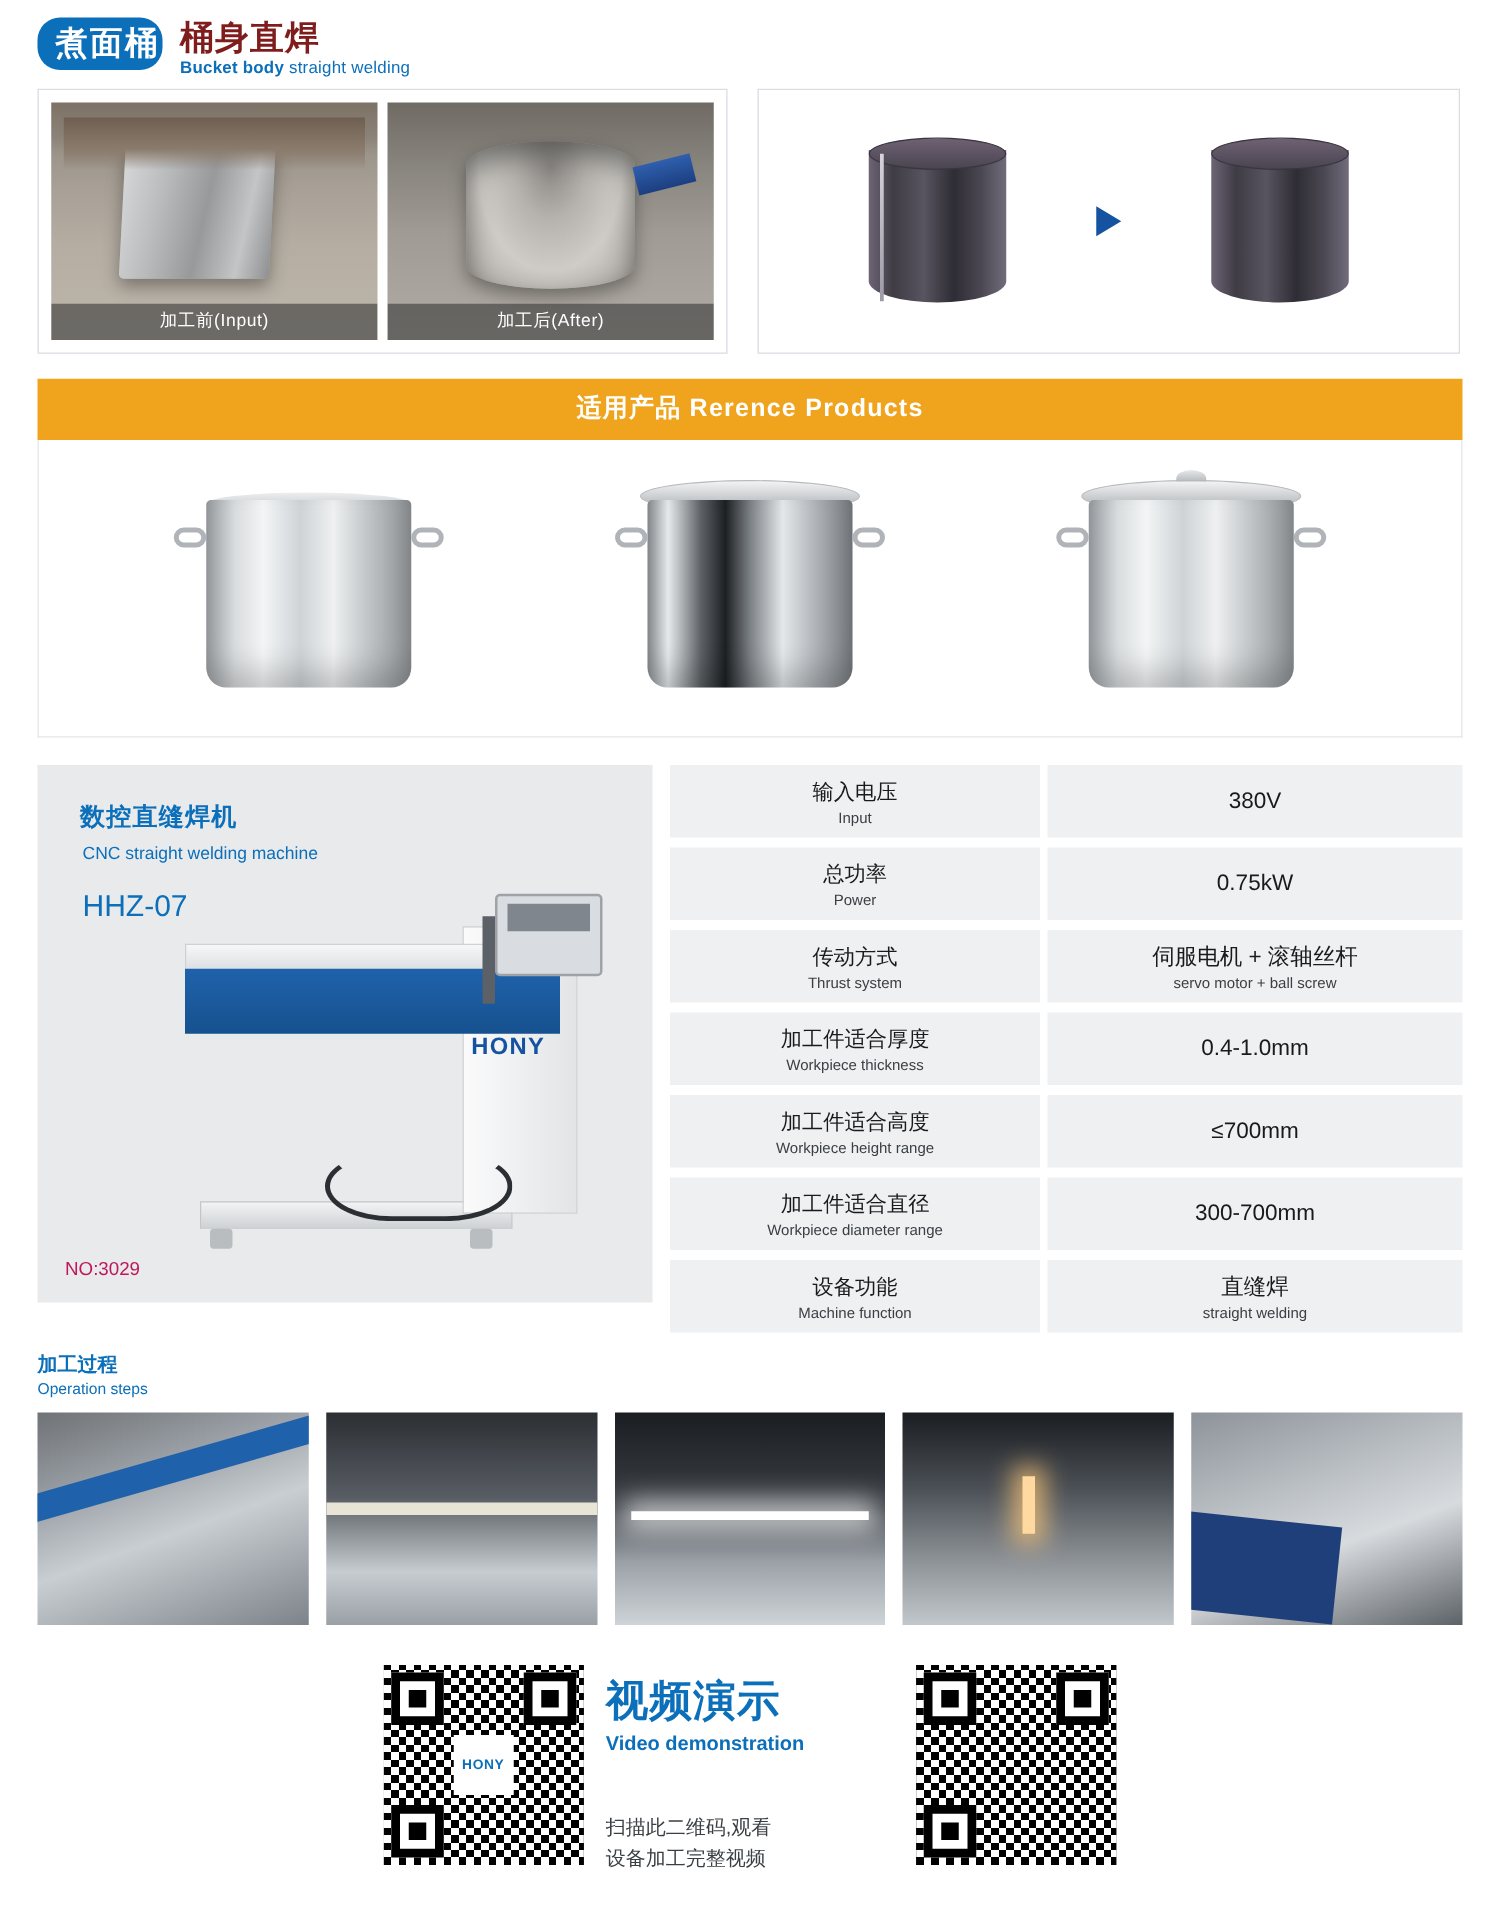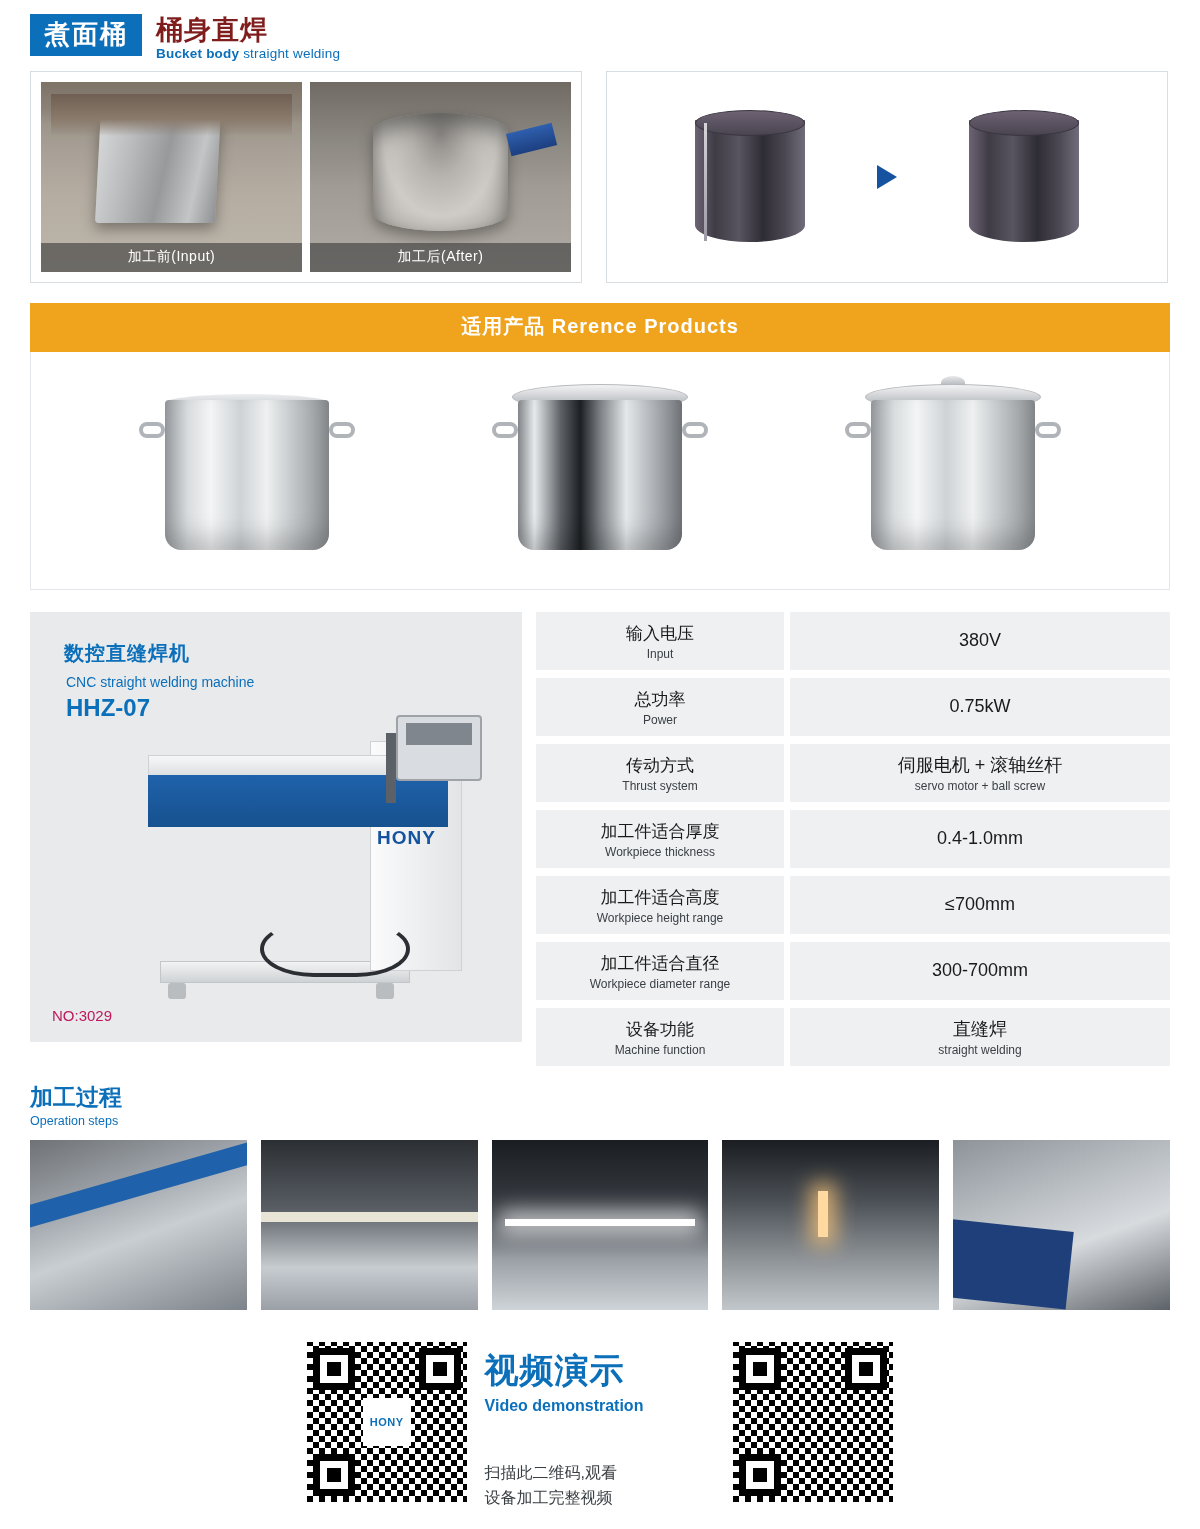--- a/index.html
+++ b/index.html
@@ -18,22 +18,23 @@
     display: flex;
     align-items: flex-start;
     padding: 14px 0 10px 30px;
   }
   .header-badge {
     background: #0b6fba;
     color: #fff;
     font-size: 26px;
     font-weight: bold;
     letter-spacing: 2px;
-    padding: 7px 14px 9px 14px;
+    padding: 7px 2px 9px 14px;
     line-height: 1;
+    border-radius: 18px;
   }
   .header-titles { margin-left: 14px; padding-top: 2px; }
   .header-cn {
     font-size: 27px;
     font-weight: bold;
     color: #7f1d1d;
     line-height: 1.05;
     letter-spacing: 1px;
   }
   .header-en {
@@ -214,22 +215,22 @@
   }
   .machine-title-cn {
     position: absolute; left: 34px; top: 28px;
     font-size: 20px; font-weight: bold; color: #0b6fba; letter-spacing: 1px;
   }
   .machine-title-en {
     position: absolute; left: 36px; top: 62px;
     font-size: 14px; color: #0b6fba;
   }
   .machine-model {
-    position: absolute; left: 36px; top: 82px;
-    font-size: 24px; font-weight: bold; color: #0b6fba;
+    position: absolute; left: 36px; top: 100px;
+    font-size: 24px; font-weight: normal; color: #0b6fba;
   }
   .machine-no {
     position: absolute; left: 22px; bottom: 18px;
     font-size: 15px; color: #be185d;
   }
   .machine-photo {
     position: absolute; left: 110px; top: 95px; width: 360px; height: 300px;
   }
   .mp-base {
     position:absolute; left:20px; bottom:24px; width:250px; height:22px;
@@ -281,29 +282,29 @@
 
   .spec-table { flex: 1; display: flex; flex-direction: column; gap: 8px; }
   .spec-row { display: flex; height: 58px; }
   .spec-label, .spec-value {
     background: #eef0f2;
     display: flex;
     flex-direction: column;
     align-items: center;
     justify-content: center;
   }
-  .spec-label { width: 248px; }
+  .spec-label { width: 296px; }
   .spec-value { flex: 1; margin-left: 6px; }
   .spec-label .cn, .spec-value .cn { font-size: 17px; }
   .spec-label .en, .spec-value .en { font-size: 12px; color: #3a3f44; margin-top: 2px; }
   .spec-value .cn { font-size: 18px; }
 
   
   .ops-title-wrap { padding: 16px 0 8px 30px; }
-  .ops-cn { font-size: 23px; font-weight: bold; color: #0b6fba; }
+  .ops-cn { font-size: 16px; font-weight: bold; color: #0b6fba; }
   .ops-en { font-size: 12.5px; color: #0b6fba; margin-top: 1px; }
   .ops-strip {
     display: flex;
     gap: 14px;
     padding: 4px 30px 0 30px;
   }
   .ops-img { flex: 1; height: 170px; position: relative; overflow: hidden; }
   .op1 { background: linear-gradient(160deg,#6f7276 0%,#9aa0a6 30%,#c9ced2 55%,#7d838a 100%); }
   .op1::after{content:"";position:absolute;left:-10%;top:18%;width:130%;height:22px;background:#1f62ab;transform:rotate(-16deg);}
   .op2 { background: linear-gradient(180deg,#2b2f34 0%,#585d63 40%,#c7ccd1 75%,#9aa0a6 100%); }

